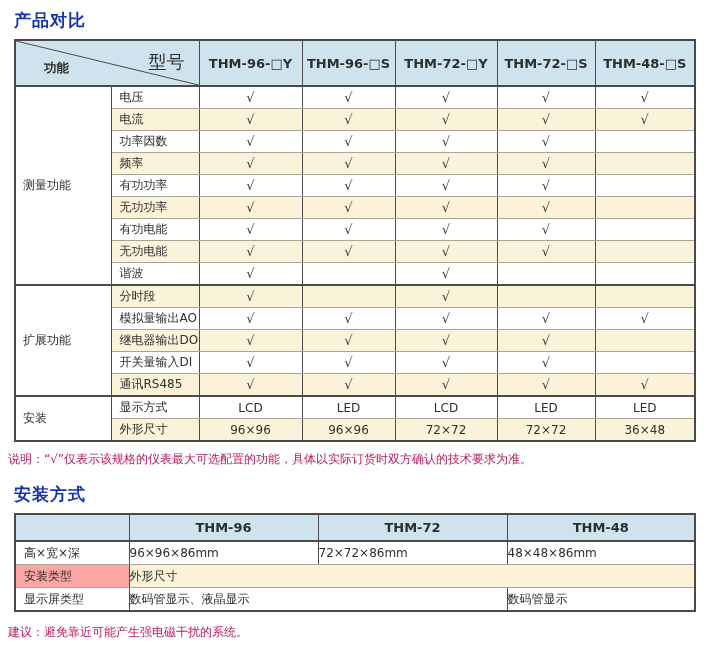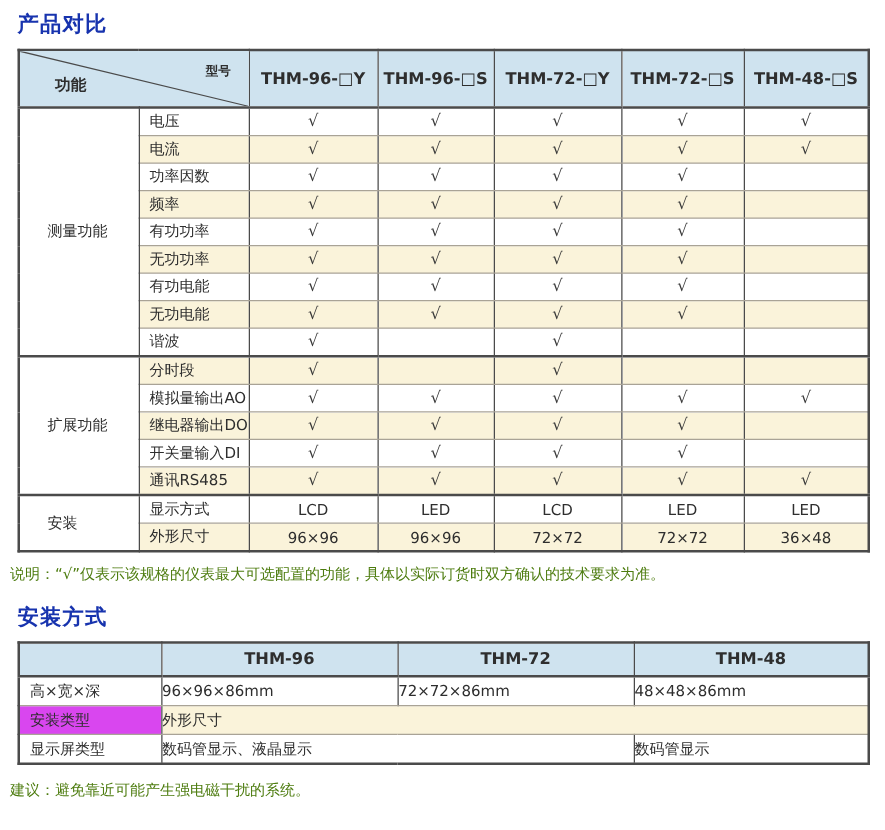--- a/index.html
+++ b/index.html
@@ -26,52 +26,52 @@
         border:2px solid var(--c-bdark);}
   th,td{font-size:12px;overflow:hidden;white-space:nowrap;}
   
   .cmp thead th{
     background:var(--c-head);
     border-left:1px solid var(--c-bdark);border-right:1px solid var(--c-bdark);
     border-bottom:2px solid var(--c-bdark);
     height:44px;font-size:13px;font-weight:bold;text-align:center;padding:0;
   }
   .cmp th.corner{position:relative;padding:0;}
-  .corner-model{position:absolute;top:9px;right:14px;font-size:10px;font-weight:bold;text-align:right;}
+  .corner-model{position:absolute;top:9px;right:14px;font-size:18px;font-weight:normal;text-align:right;}
   .corner-func{position:absolute;bottom:8px;left:28px;font-size:12.5px;font-weight:bold;text-align:center;}
   .corner svg{position:absolute;left:0;top:0;width:100%;height:100%;display:block;}
   .cmp tbody td{
     height:21px;padding:0;text-align:center;background:#ffffff;
     border-left:1px solid var(--c-bdark);border-right:1px solid var(--c-bdark);
     border-top:1px solid var(--c-blight);border-bottom:1px solid var(--c-blight);
   }
   .cmp tbody tr.group-start td{border-top:2px solid var(--c-bdark);}
-  .cmp td.grp{background:#ffffff;text-align:left;padding-left:22px;}
+  .cmp td.grp{background:#ffffff;text-align:left;padding-left:7px;}
   .cmp td.lbl{text-align:left;padding-left:8px;}
   .cmp tr.stripe td{background:var(--c-stripe);}
   .cmp tr.stripe td.grp{background:#ffffff;}
   .cmp td.chk{font-size:13px;color:#3a3a3a;}
   
-  .note{font-size:12px;color:#4d7c0f;margin:9px 0 0 -6px;line-height:16px;}
+  .note{font-size:12px;color:#be185d;margin:9px 0 0 -6px;line-height:16px;}
   .note.second{margin-top:12px;}
   
   .inst thead th{
     background:var(--c-head);
     border-left:1px solid var(--c-bdark);border-right:1px solid var(--c-bdark);
     border-bottom:2px solid var(--c-bdark);
     height:25px;font-size:13px;font-weight:bold;text-align:center;padding:0;
   }
   .inst tbody td{
     height:22px;padding:0;background:#ffffff;
     border-left:1px solid var(--c-bdark);border-right:1px solid var(--c-bdark);
     border-top:1px solid var(--c-blight);border-bottom:1px solid var(--c-blight);
   }
   .inst td.lbl{text-align:left;padding-left:8px;}
   .inst tr.stripe td{background:var(--c-stripe);}
-  .inst tr.stripe td.lbl{background:#d946ef;font-family:Liberation Mono, monospace;}
+  .inst tr.stripe td.lbl{background:#fca5a5;font-family:Liberation Mono, monospace;}
 </style>
 </head>
 <body>
 
 <div class="page">
 
   <h1 class="sec-title">产品对比</h1>
 
   <table class="cmp">
     <colgroup>

